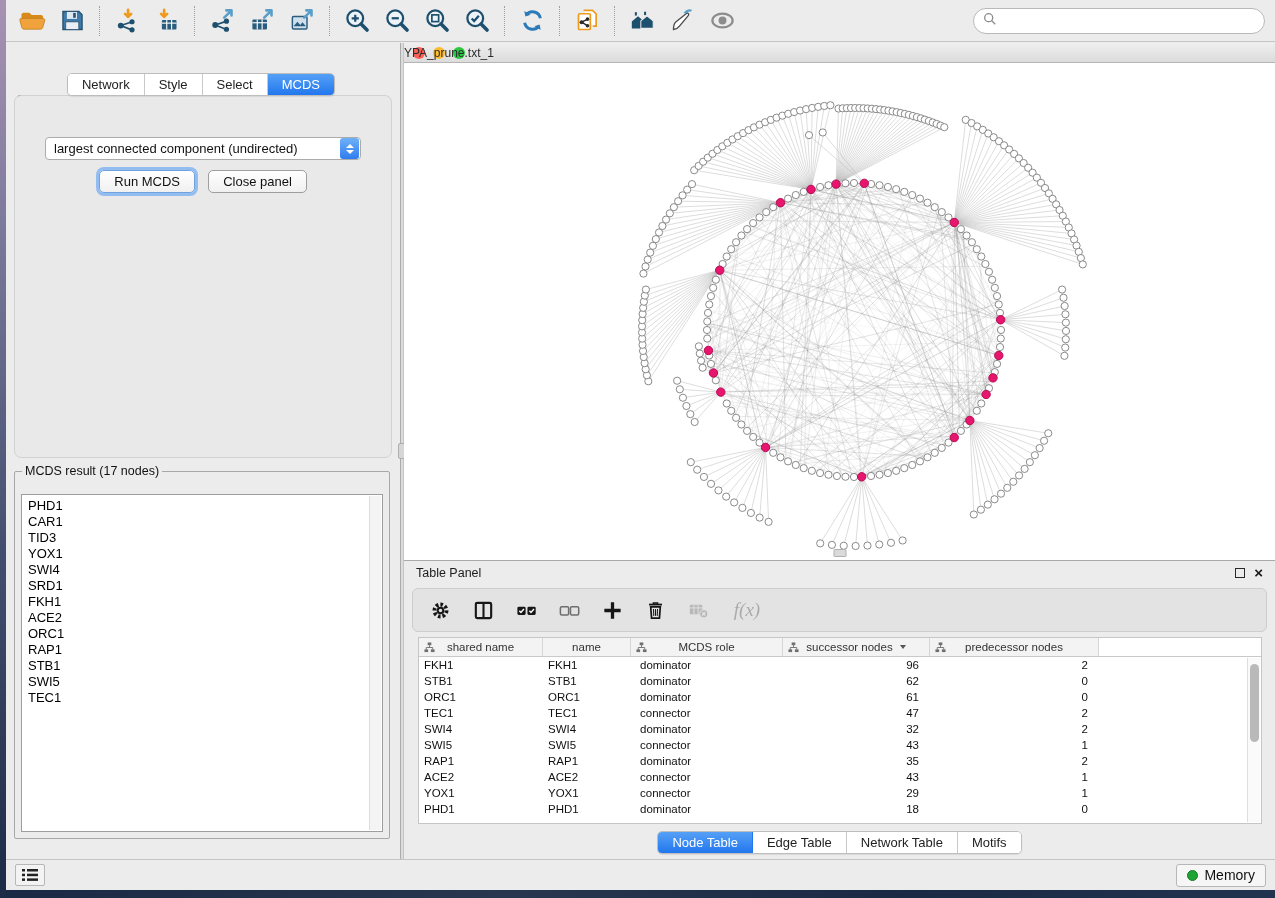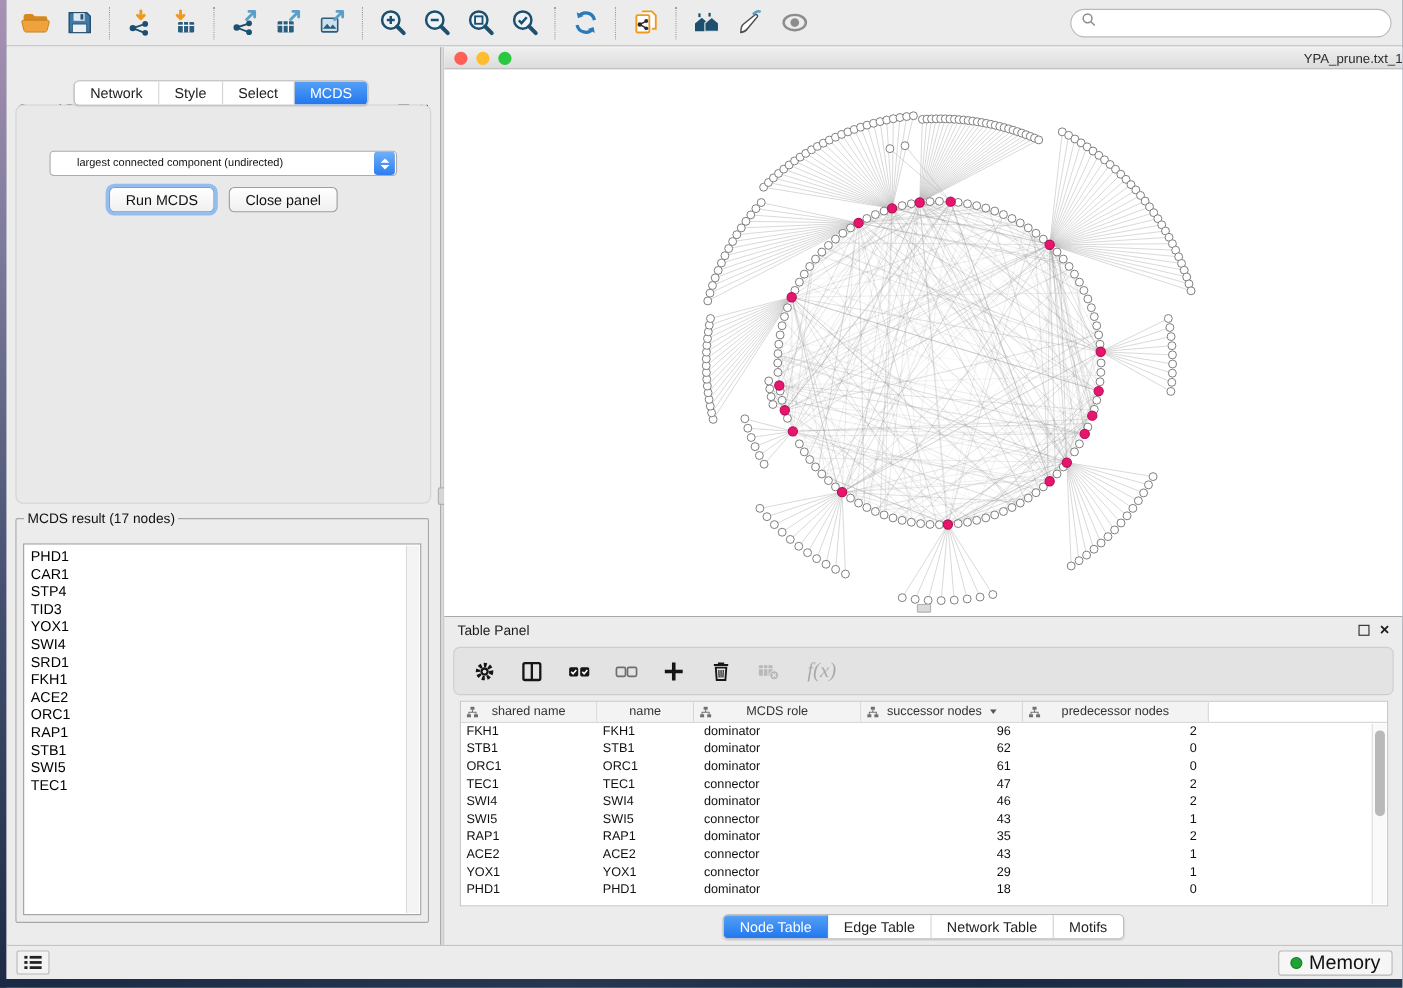--- a/index.html
+++ b/index.html
@@ -32,21 +32,21 @@
   .cp-tabs { position:absolute; top:30px; left:0; right:4px; display:flex; justify-content:center; z-index:3; }
   .seg { display:flex; border:1px solid #bdbdbd; border-radius:5px; overflow:hidden; background:#fff; box-shadow:0 1px 1px rgba(0,0,0,.08); }
   .seg-tab { padding:3px 14px; font-size:13px; color:#222; background:#fff; border-right:1px solid #c9c9c9; cursor:default; }
   .seg-tab:last-child { border-right:none; }
   .seg-tab.active { background:linear-gradient(#55a0f6,#2277ee); color:#fff; border-right-color:#2277ee; }
   .cp-card { position:absolute; top:52px; left:8px; width:378px; height:363px; background:#e9e9e9;
     border:1px solid #d2d2d2; border-radius:7px; }
   .opt-label { margin-top:20px; text-align:center; font-size:13px; color:#111; }
   .select { position:absolute; top:41px; left:30px; width:316px; height:23px; background:#fff; border:1px solid #ababab;
     border-radius:4px; display:flex; align-items:center; }
-  .select-val { flex:1; font-size:10px; color:#111; padding-left:24px; white-space:nowrap; overflow:hidden; }
+  .select-val { flex:1; font-size:13px; color:#111; padding-left:8px; white-space:nowrap; overflow:hidden; }
   .select-stepper { width:19px; height:21px; border-radius:3px; background:linear-gradient(#6fb1f8,#2f7cf0);
     display:flex; flex-direction:column; align-items:center; justify-content:center; gap:2px; margin-right:1px; }
   .select-stepper i { display:block; width:0; height:0; border-left:4px solid transparent; border-right:4px solid transparent; }
   .select-stepper .up { border-bottom:4px solid #fff; }
   .select-stepper .dn { border-top:4px solid #fff; }
   .btn-row { position:absolute; top:74px; left:0; right:0; display:flex; justify-content:center; gap:13px; }
   .mac-btn { font-family:"Liberation Sans",sans-serif; font-size:13px; color:#111; padding:3px 14px; min-width:96px;
     background:linear-gradient(#ffffff,#f0f0f0); border:1px solid #9e9e9e; border-radius:5px; }
   .mac-btn.focused { box-shadow:0 0 0 3px rgba(102,166,245,.65); border-color:#6fa3e0; }
   .mcds-result { position:absolute; top:421px; left:8px; width:376px; height:375px; border:1px solid #a8a8a8; border-radius:2px; padding:3px; }
@@ -60,21 +60,21 @@
   .v-split { width:4px; background:#dcdcdc; border-left:1px solid #ababab; border-right:1px solid #c4c4c4; position:relative; }
   .v-grip { position:absolute; top:400px; left:-3px; width:9px; height:16px; background:#d6d6d6; border:1px solid #aeaeae; border-radius:2px; }
 
   .right-col { flex:1; display:flex; flex-direction:column; min-width:0; }
 
   
   .network-window { height:518px; position:relative; background:#fff; border-bottom:1px solid #a9a9a9; }
   .net-titlebar { height:20px; background:linear-gradient(#efefef,#dcdcdc); border-bottom:1px solid #b5b5b5;
     display:flex; align-items:center; padding-left:9px; gap:8px; position:relative; }
   .tl { width:12px; height:12px; border-radius:50%; display:inline-block; }
-  .net-title { position:absolute; left:0; right:0; text-align:right; font-size:12px; color:#2b2b2b; }
+  .net-title { position:absolute; left:0; right:0; text-align:left; font-size:12px; color:#2b2b2b; }
   .net-canvas { position:absolute; top:21px; left:0; right:0; bottom:0; background:#fff; overflow:hidden; }
   .h-grip { position:absolute; bottom:3px; left:50%; transform:translateX(-50%); width:13px; height:8px;
     background:#dadada; border:1px solid #b2b2b2; border-radius:1px; }
 
   
   .table-panel { flex:1; position:relative; background:#ececec; }
   .tp-header { height:24px; display:flex; align-items:center; padding:0 12px; }
   .tp-toolbar { position:absolute; top:27px; left:8px; right:8px; height:44px; background:#e3e3e3;
     border:1px solid #cdcdcd; border-radius:6px; display:flex; align-items:center; padding-left:14px; gap:17px; }
   .tp-ic { width:26px; height:26px; display:flex; align-items:center; justify-content:center; background:transparent; border:none; }
@@ -95,21 +95,21 @@
   .tbl-scroll { position:absolute; top:20px; right:1px; bottom:1px; width:13px; background:#fafafa; border-left:1px solid #dedede; }
   .tbl-thumb { position:absolute; top:6px; left:2px; width:9px; height:78px; background:#b9b9b9; border-radius:5px; }
   .tp-tabs { position:absolute; bottom:5px; left:0; right:0; display:flex; justify-content:center; }
 
   
   .status-bar { position:absolute; bottom:0; left:0; right:0; height:31px; border-top:1px solid #c4c4c4;
     background:#ececec; display:flex; align-items:center; padding:0 9px; }
   .sb-btn { width:30px; height:22px; background:#f3f3f3; border:1px solid #b7b7b7; border-radius:2px;
     display:flex; align-items:center; justify-content:center; }
   .memory-btn { margin-left:auto; height:23px; background:#f6f6f6; border:1px solid #b7b7b7; border-radius:3px;
-    display:flex; align-items:center; gap:6px; padding:0 10px; font-size:18px; color:#111; font-family:"Liberation Sans",sans-serif; }
+    display:flex; align-items:center; gap:6px; padding:0 10px; font-size:14px; color:#111; font-family:"Liberation Sans",sans-serif; }
   .mem-dot { width:11px; height:11px; border-radius:50%; background:#1ea434; border:1px solid #147a24; }
 </style>
 </head>
 <body>
 
 <div class="left-strip"></div>
 
 <div class="app">
 
   <div class="toolbar">
@@ -298,21 +298,20 @@
           <button class="mac-btn focused">Run MCDS</button>
           <button class="mac-btn">Close panel</button>
         </div>
       </div>
       <fieldset class="mcds-result">
         <legend>MCDS result (17 nodes)</legend>
         <div class="listbox">
           <div class="list-items" id="mcds-items">
               <div class="list-item">PHD1</div>
               <div class="list-item">CAR1</div>
-              <div class="list-item">STP4</div>
               <div class="list-item">TID3</div>
               <div class="list-item">YOX1</div>
               <div class="list-item">SWI4</div>
               <div class="list-item">SRD1</div>
               <div class="list-item">FKH1</div>
               <div class="list-item">ACE2</div>
               <div class="list-item">ORC1</div>
               <div class="list-item">RAP1</div>
               <div class="list-item">STB1</div>
               <div class="list-item">SWI5</div>
@@ -1218,21 +1217,21 @@
                 <div class="td left" style="width: 124px;">TEC1</div>
                 <div class="td left" style="width: 88px;">TEC1</div>
                 <div class="td role" style="width: 152px;">connector</div>
                 <div class="td num" style="width: 147px;">47</div>
                 <div class="td num" style="width: 169px;">2</div>
               </div>
               <div class="tr">
                 <div class="td left" style="width: 124px;">SWI4</div>
                 <div class="td left" style="width: 88px;">SWI4</div>
                 <div class="td role" style="width: 152px;">dominator</div>
-                <div class="td num" style="width: 147px;">46</div>
+                <div class="td num" style="width: 147px;">32</div>
                 <div class="td num" style="width: 169px;">2</div>
               </div>
               <div class="tr">
                 <div class="td left" style="width: 124px;">SWI5</div>
                 <div class="td left" style="width: 88px;">SWI5</div>
                 <div class="td role" style="width: 152px;">connector</div>
                 <div class="td num" style="width: 147px;">43</div>
                 <div class="td num" style="width: 169px;">1</div>
               </div>
               <div class="tr">

